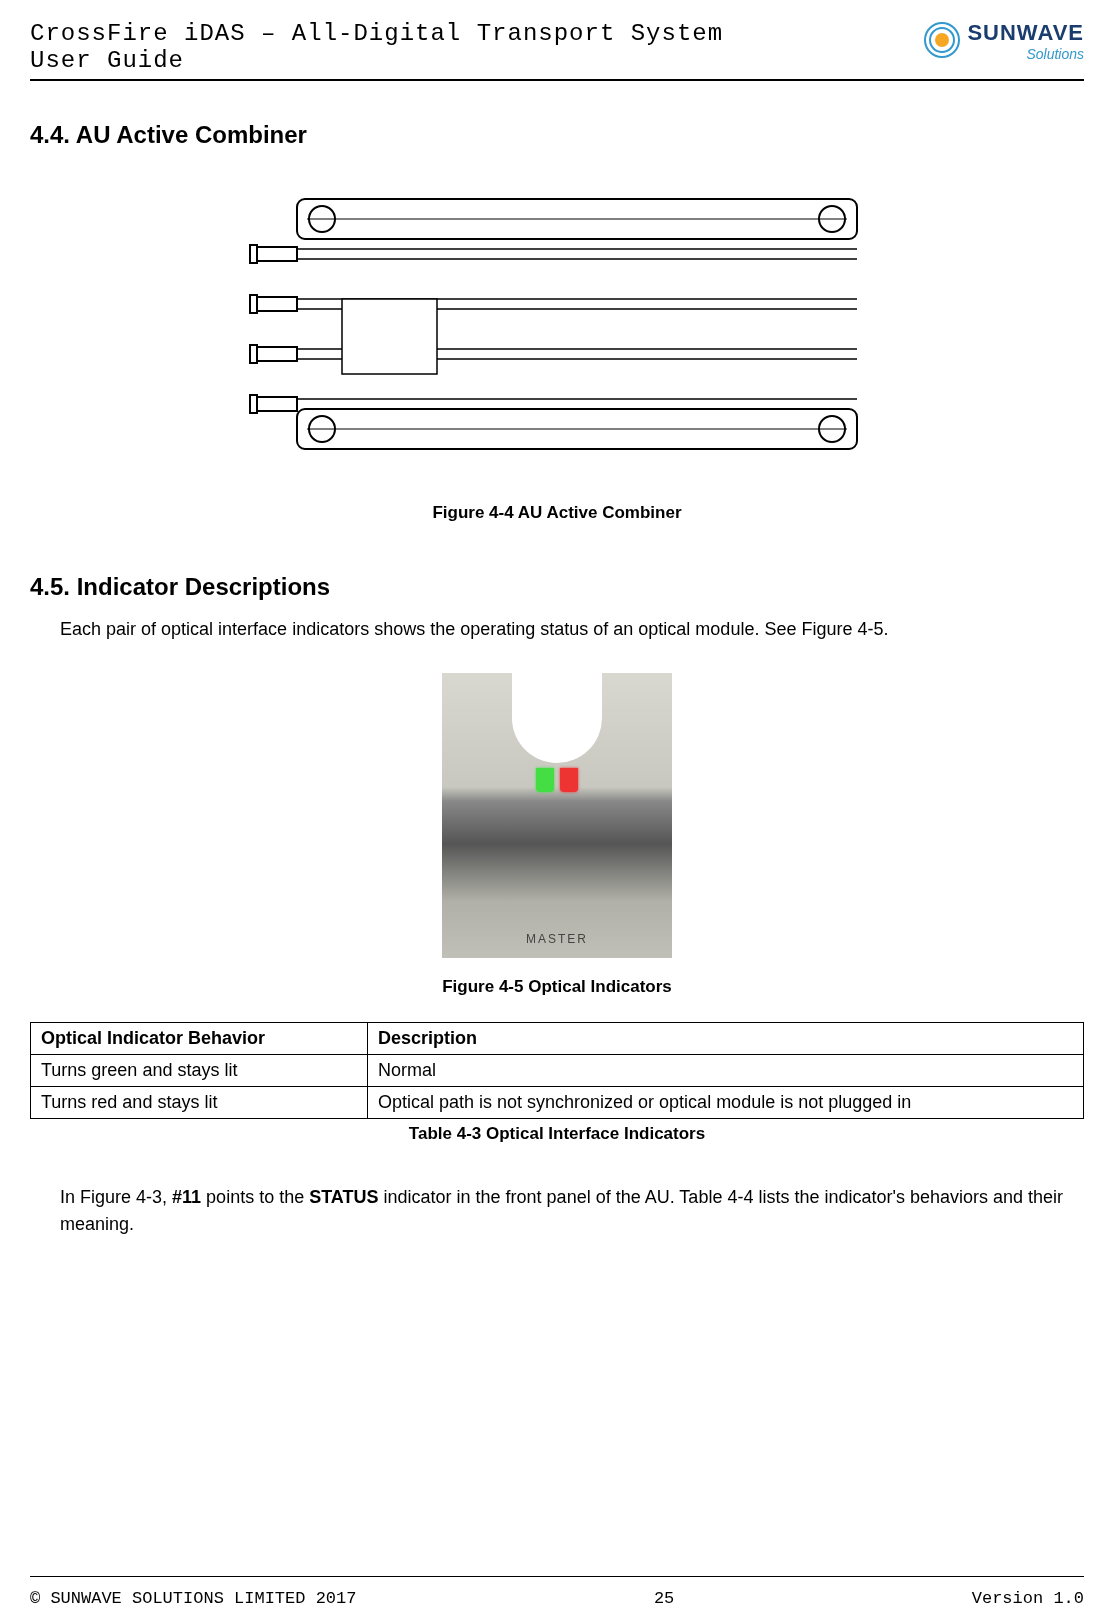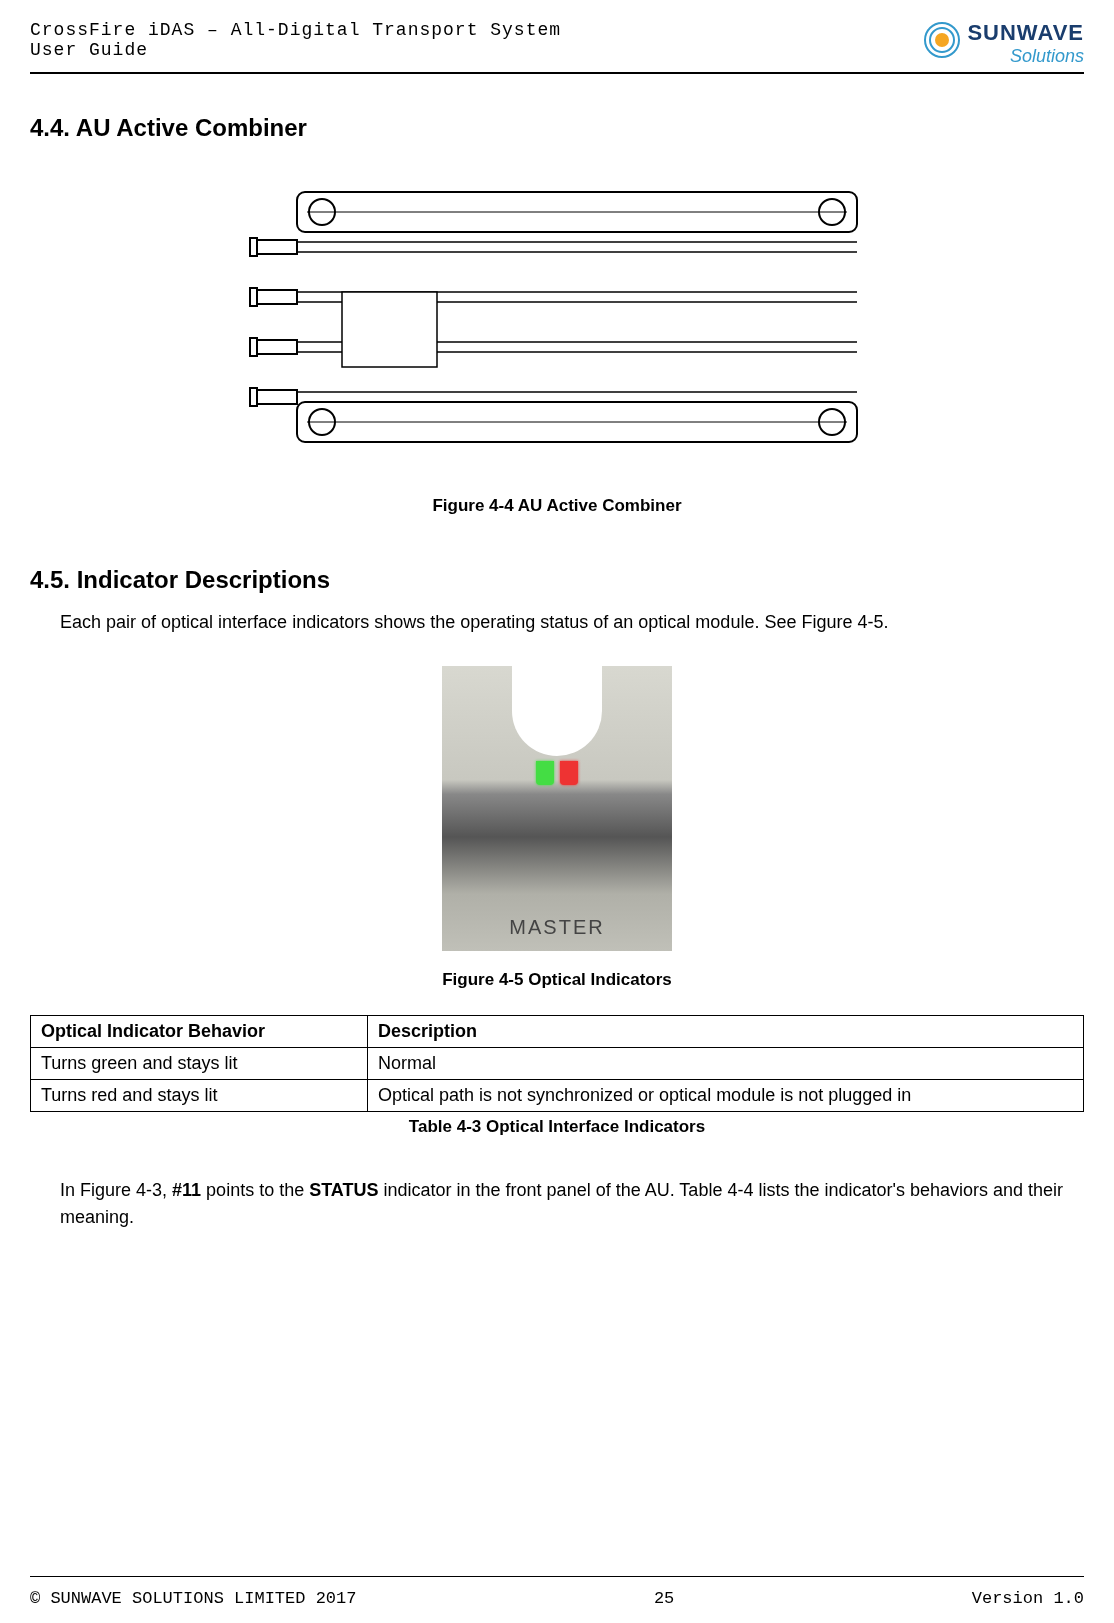--- a/index.html
+++ b/index.html
@@ -17,21 +17,21 @@
     }
     .header {
       display: flex;
       justify-content: space-between;
       align-items: flex-start;
       border-bottom: 2px solid #000;
       padding-bottom: 5px;
     }
     .header-left {
       font-family: "Courier New", monospace;
-      font-size: 18px;
+      font-size: 24px;
       letter-spacing: 1px;
     }
     .header-right {
       display: flex;
       align-items: center;
     }
     .logo {
       display: flex;
       align-items: flex-start;
       gap: 5px;
@@ -44,21 +44,21 @@
       display: flex;
       flex-direction: column;
     }
     .logo-brand {
       font-size: 22px;
       font-weight: bold;
       color: #1a3d6d;
       letter-spacing: 1px;
     }
     .logo-sub {
-      font-size: 18px;
+      font-size: 14px;
       color: #3399cc;
       font-style: italic;
       text-align: right;
     }
     .content {
       padding: 40px 0 0 0;
     }
     .section-heading {
       font-size: 24px;
       font-weight: bold;
@@ -118,21 +118,21 @@
       background: #e33;
       border-radius: 0 0 4px 4px;
       box-shadow: 0 0 3px #e33;
     }
     .photo-label {
       position: absolute;
       bottom: 12px;
       left: 50%;
       transform: translateX(-50%);
       color: #444;
-      font-size: 20px;
+      font-size: 12px;
       font-family: Arial, sans-serif;
       letter-spacing: 2px;
     }
     table {
       width: 100%;
       border-collapse: collapse;
       margin: 25px 0 5px 0;
       padding-left: 16px;
     }
     th, td {

